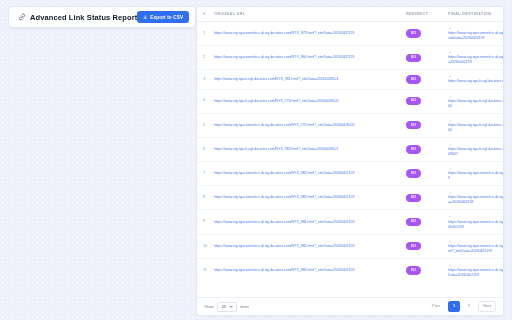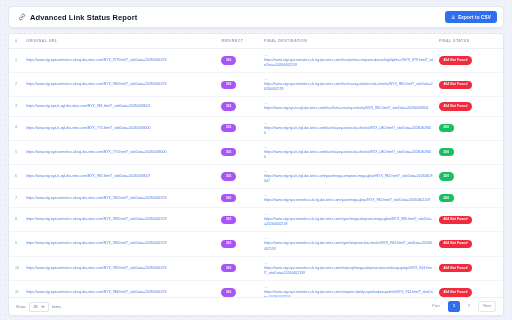--- a/index.html
+++ b/index.html
@@ -19,21 +19,21 @@
     -webkit-font-smoothing: antialiased;
   }
 
   .page {
     width: 512px;
     height: 320px;
     position: relative;
     box-sizing: border-box;
     padding: 6px 8px 4px 8px;
     display: flex;
-    flex-direction: column;
+    flex-direction: row;
   }
 
   
   .header-card {
     background: #ffffff;
     border: 1px solid #e3e8f2;
     border-radius: 4px;
     height: 22px;
     min-height: 22px;
     display: flex;

